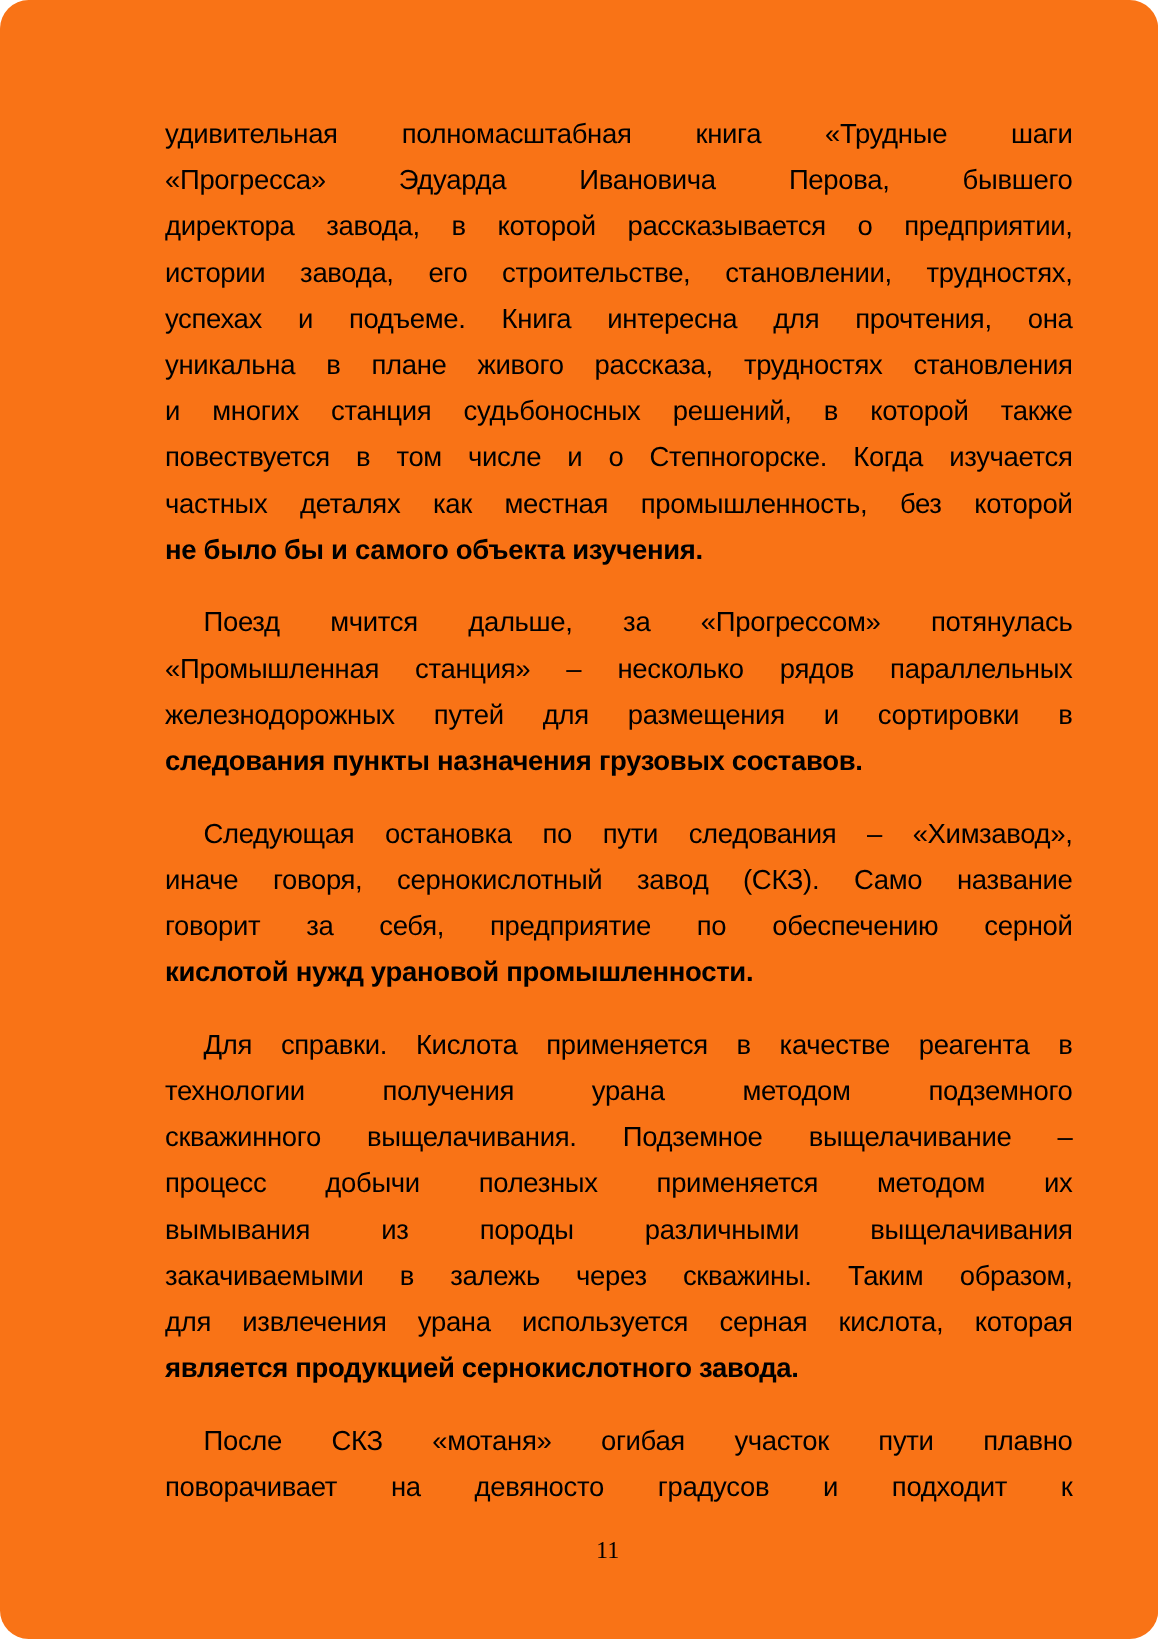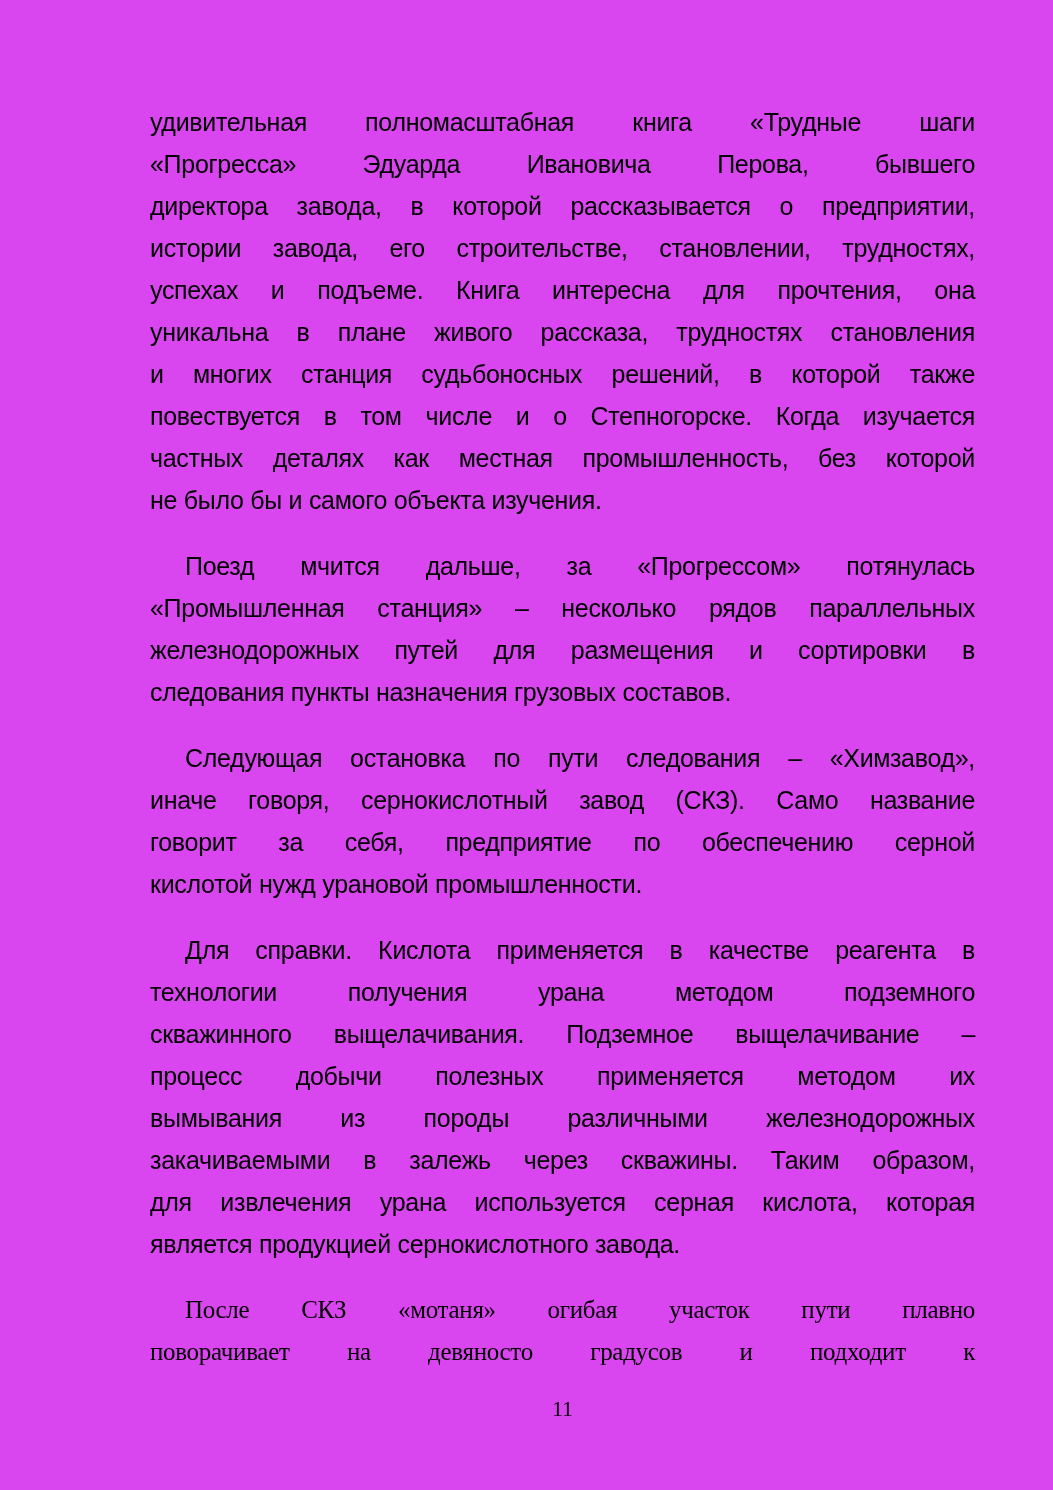--- a/index.html
+++ b/index.html
@@ -24,54 +24,54 @@
     left: 150px;
     top: 101px;
     width: 825px;
     color: #000000;
   }
   .para {
     margin: 0 0 13px 0;
   }
   .para:last-child {
     margin-bottom: 0;
-    font-family: Liberation Serif, serif;
   }
   .line {
     font-size: 25px;
     line-height: 42px;
     letter-spacing: -0.3px;
     white-space: normal;
     text-align: justify;
     text-align-last: justify;
     text-justify: inter-word;
   }
   .line.last {
     text-align: right;
     text-align-last: left;
+    font-weight: bold;
   }
   .para.indent .line:first-child {
     text-indent: 35px;
     margin-top: 24px;
   }
   .page-number {
     position: absolute;
     top: 1396px;
-    left: 150px;
+    left: 140px;
     width: 825px;
     text-align: center;
     font-family: "Liberation Serif", "DejaVu Serif", serif;
     font-size: 22px;
     color: #000000;
   }
 </style>
 </head>
 <body>
 
-<div class="page" style="background: #d946ef; color: rgb(0, 0, 0);">
+<div class="page" style="background: #f97316; color: rgb(0, 0, 0); border-radius: 26px;">
   <div class="text-block">
       <div class="para">
         <div class="line">удивительная полномасштабная книга «Трудные шаги</div>
         <div class="line">«Прогресса» Эдуарда Ивановича Перова, бывшего</div>
         <div class="line">директора завода, в которой рассказывается о предприятии,</div>
         <div class="line">истории завода, его строительстве, становлении, трудностях,</div>
         <div class="line">успехах и подъеме. Книга интересна для прочтения, она</div>
         <div class="line">уникальна в плане живого рассказа, трудностях становления</div>
         <div class="line">и многих станция судьбоносных решений, в которой также</div>
         <div class="line">повествуется в том числе и о Степногорске. Когда изучается</div>
@@ -88,21 +88,21 @@
         <div class="line">Следующая остановка по пути следования – «Химзавод»,</div>
         <div class="line">иначе говоря, сернокислотный завод (СКЗ). Само название</div>
         <div class="line">говорит за себя, предприятие по обеспечению серной</div>
         <div class="line last">кислотой нужд урановой промышленности.</div>
       </div>
       <div class="para indent">
         <div class="line">Для справки. Кислота применяется в качестве реагента в</div>
         <div class="line">технологии получения урана методом подземного</div>
         <div class="line">скважинного выщелачивания. Подземное выщелачивание –</div>
         <div class="line">процесс добычи полезных применяется методом их</div>
-        <div class="line">вымывания из породы различными железнодорожных</div>
+        <div class="line">вымывания из породы различными выщелачивания</div>
         <div class="line">закачиваемыми в залежь через скважины. Таким образом,</div>
         <div class="line">для извлечения урана используется серная кислота, которая</div>
         <div class="line last">является продукцией сернокислотного завода.</div>
       </div>
       <div class="para indent">
         <div class="line">После СКЗ «мотаня» огибая участок пути плавно</div>
         <div class="line">поворачивает на девяносто градусов и подходит к</div>
       </div>
     </div>
   <div class="page-number">11</div>

